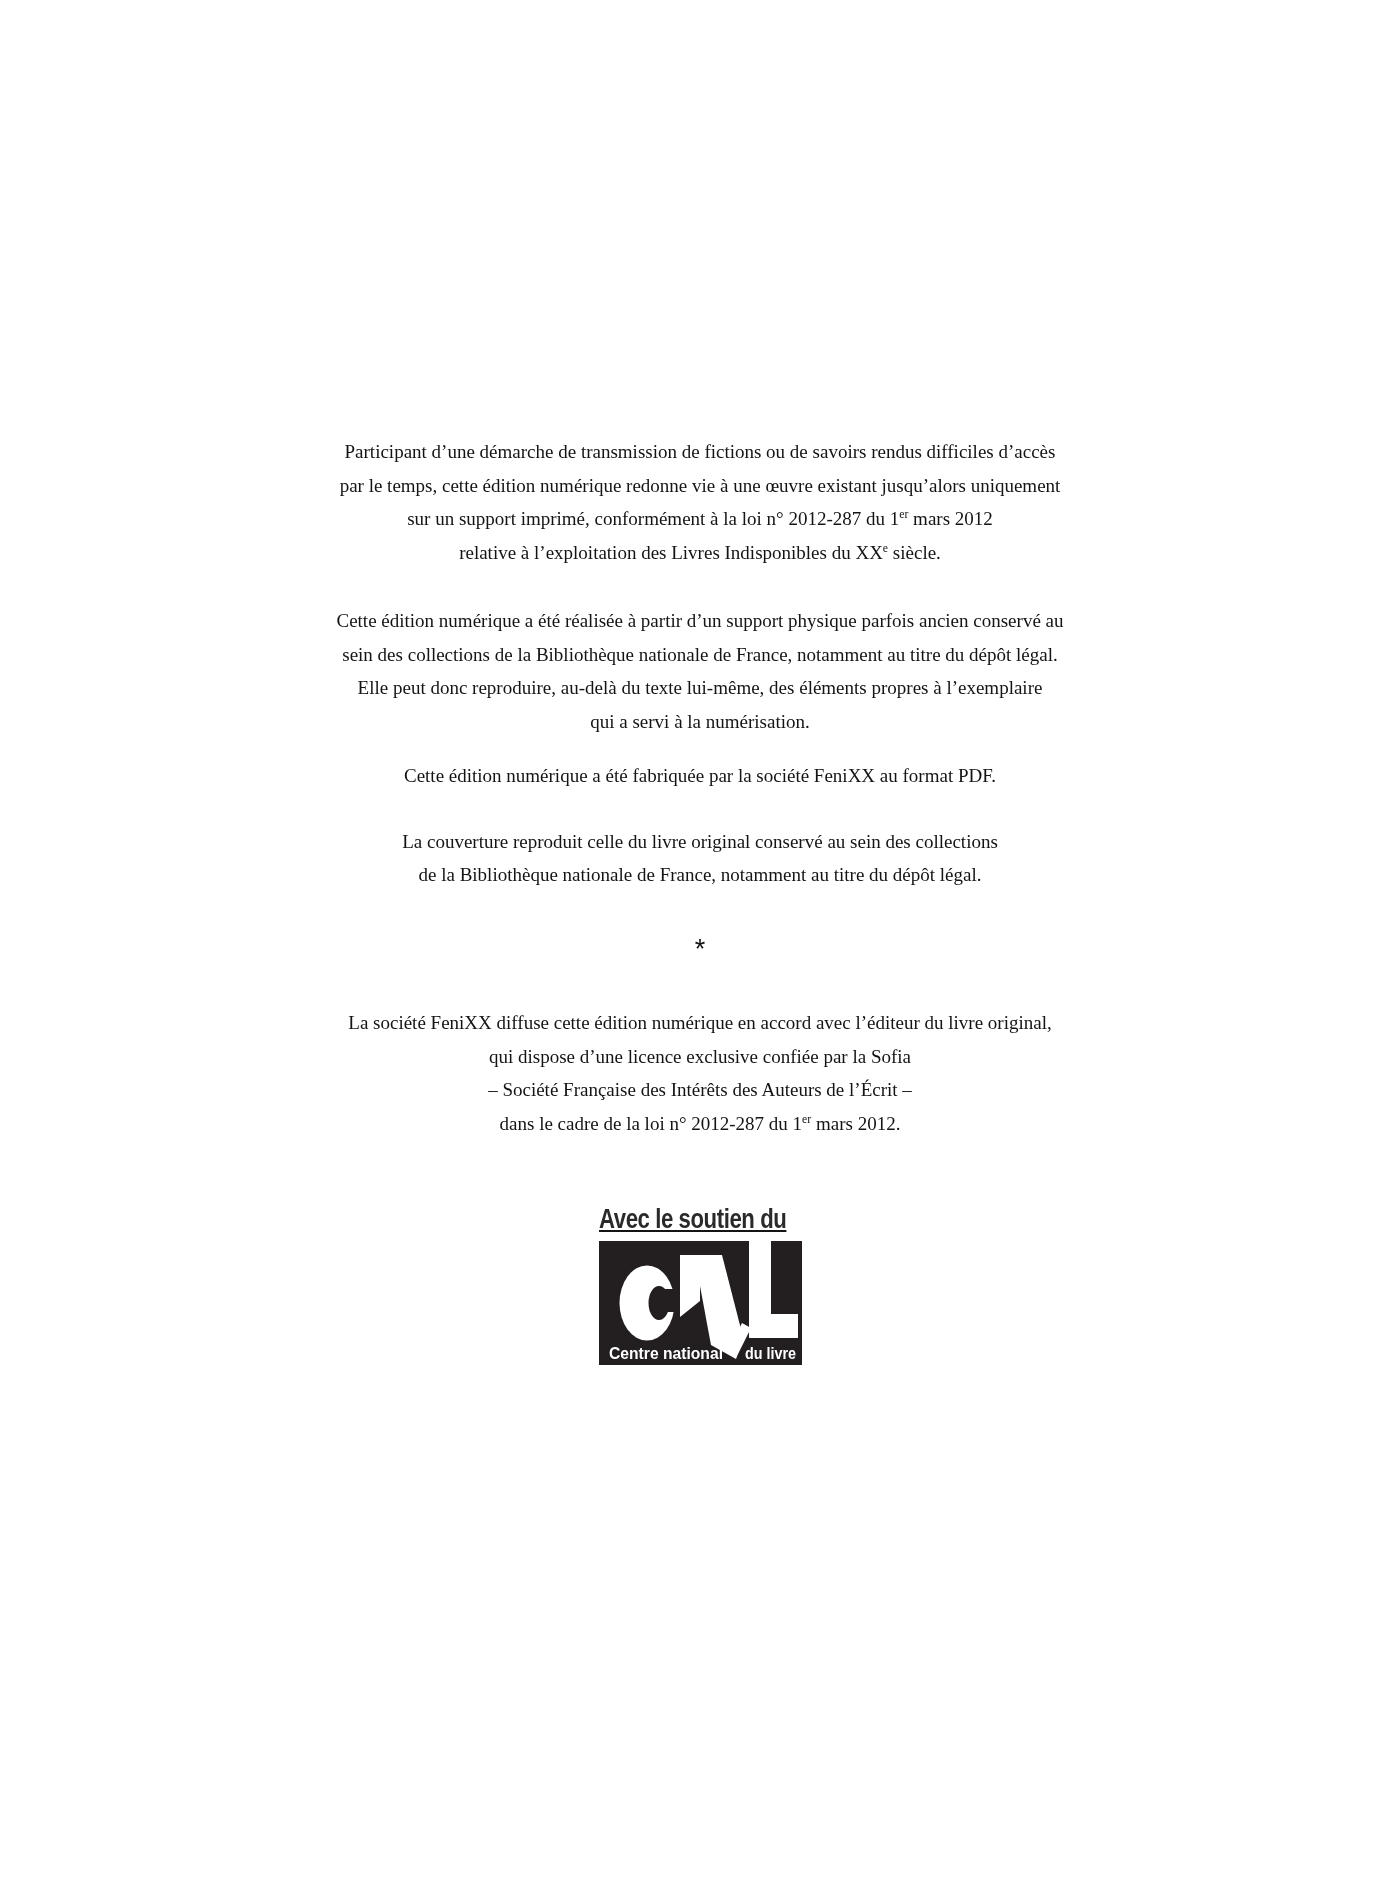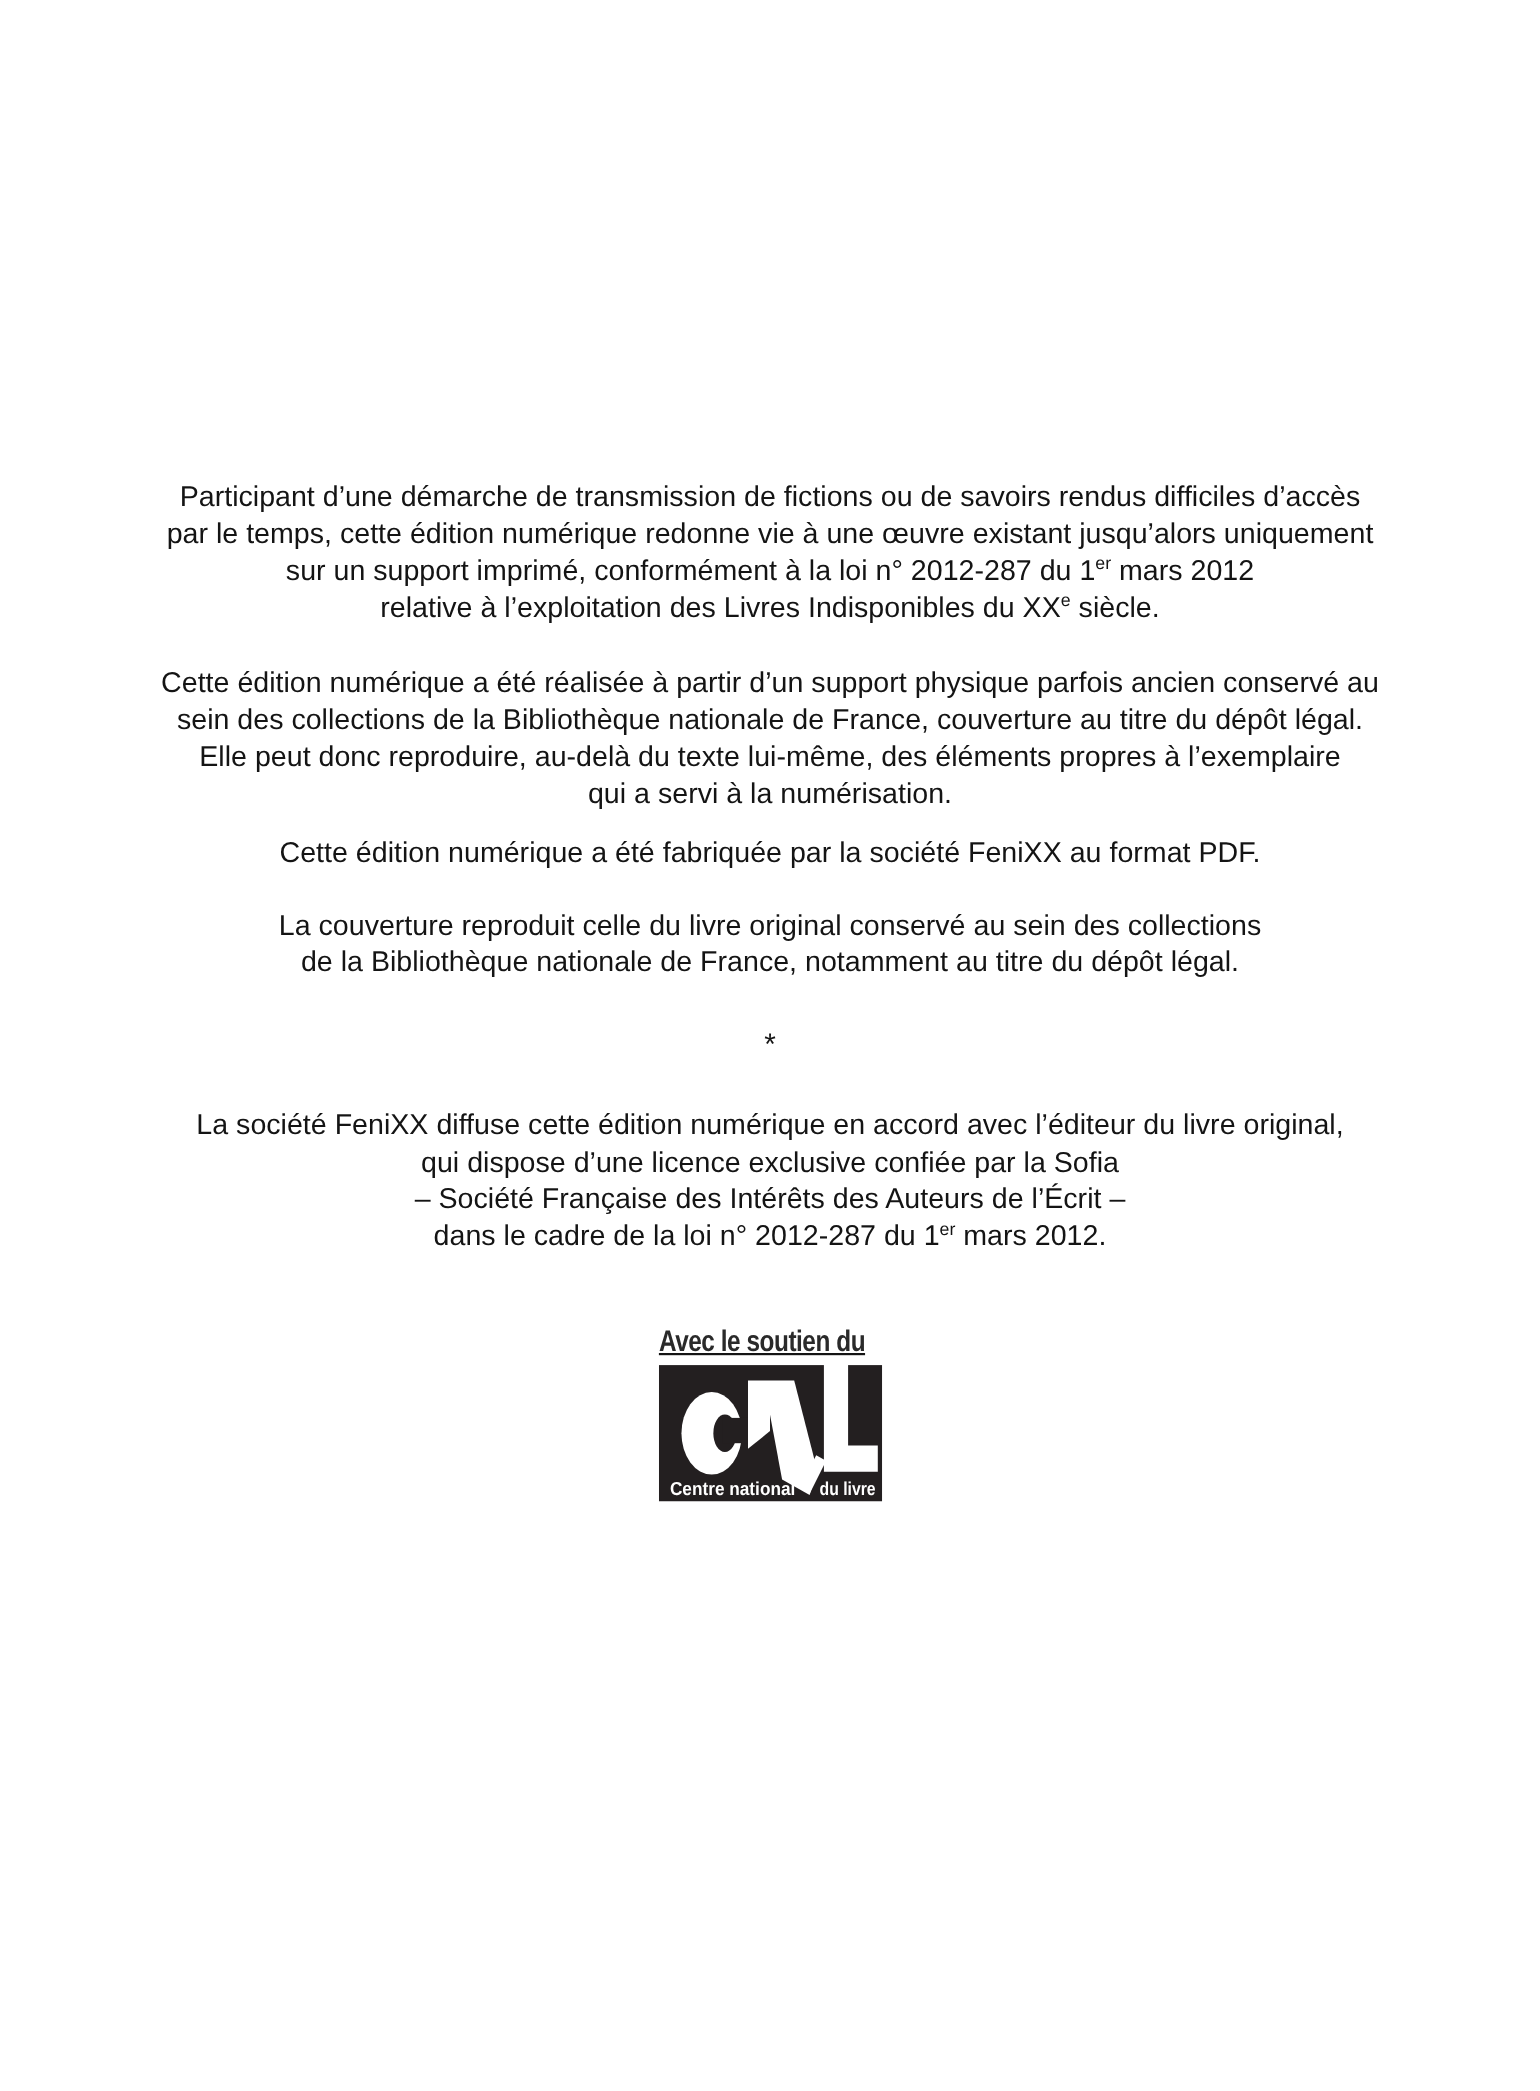--- a/index.html
+++ b/index.html
@@ -13,23 +13,24 @@
     color:#141414;
   }
   .content{
     box-sizing:border-box;
     width:1400px;
     padding-top:435px;
     text-align:center;
   }
   .para{
     margin:0;
-    font-size:26px;
+    font-size:19px;
     line-height:33.5px;
     color:#141414;
+    font-family:Liberation Serif, serif;
   }
   .para .line{display:block;}
   .para sup{
     font-size:0.62em;
     line-height:0;
     vertical-align:super;
     text-align:center;
   }
   .block-1{margin-top:35px;}
   .block-2{margin-top:21px;}
@@ -77,21 +78,21 @@
 
     <div>
         <p class="para block-0">
           <span class="line">Participant d’une démarche de transmission de fictions ou de savoirs rendus difficiles d’accès</span>
           <span class="line">par le temps, cette édition numérique redonne vie à une œuvre existant jusqu’alors uniquement</span>
           <span class="line">sur un support imprimé, conformément à la loi n° 2012-287 du 1<sup>er</sup> mars 2012</span>
           <span class="line">relative à l’exploitation des Livres Indisponibles du XX<sup>e</sup> siècle.</span>
         </p>
         <p class="para block-1">
           <span class="line">Cette édition numérique a été réalisée à partir d’un support physique parfois ancien conservé au</span>
-          <span class="line">sein des collections de la Bibliothèque nationale de France, couverture au titre du dépôt légal.</span>
+          <span class="line">sein des collections de la Bibliothèque nationale de France, notamment au titre du dépôt légal.</span>
           <span class="line">Elle peut donc reproduire, au-delà du texte lui-même, des éléments propres à l’exemplaire</span>
           <span class="line">qui a servi à la numérisation.</span>
         </p>
         <p class="para block-2">
           <span class="line">Cette édition numérique a été fabriquée par la société FeniXX au format PDF.</span>
         </p>
         <p class="para block-3">
           <span class="line">La couverture reproduit celle du livre original conservé au sein des collections</span>
           <span class="line">de la Bibliothèque nationale de France, notamment au titre du dépôt légal.</span>
         </p>

